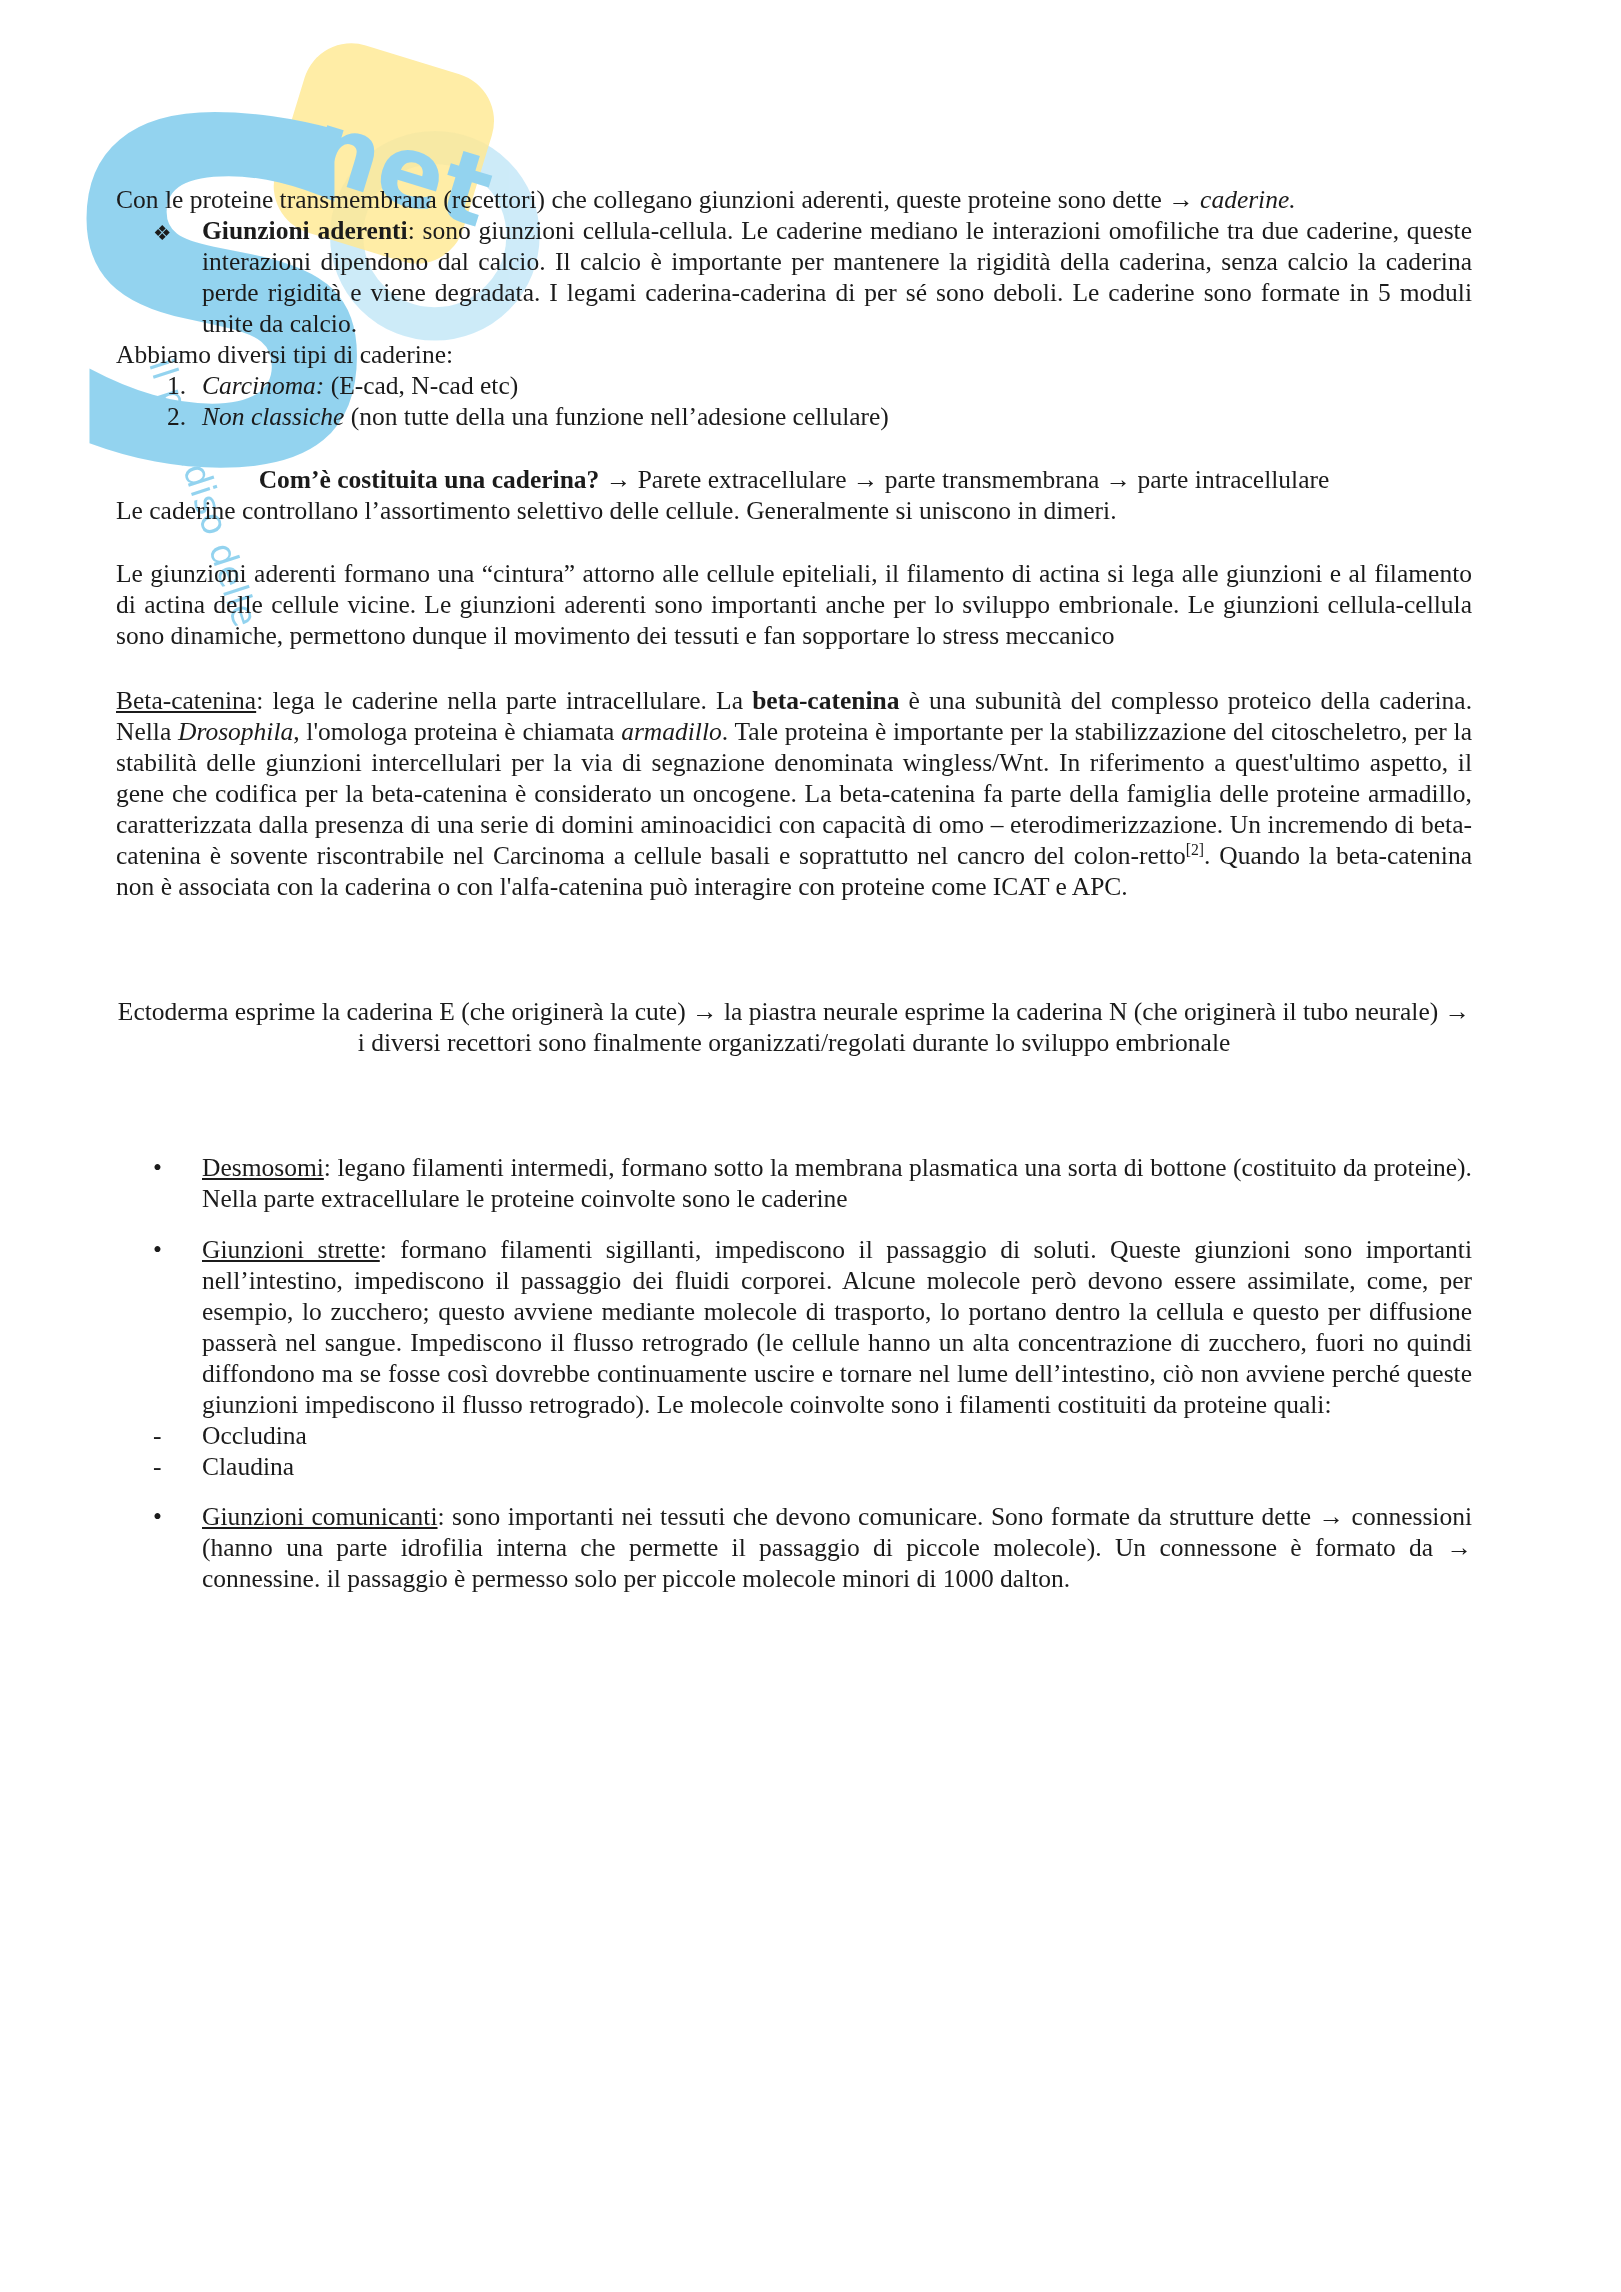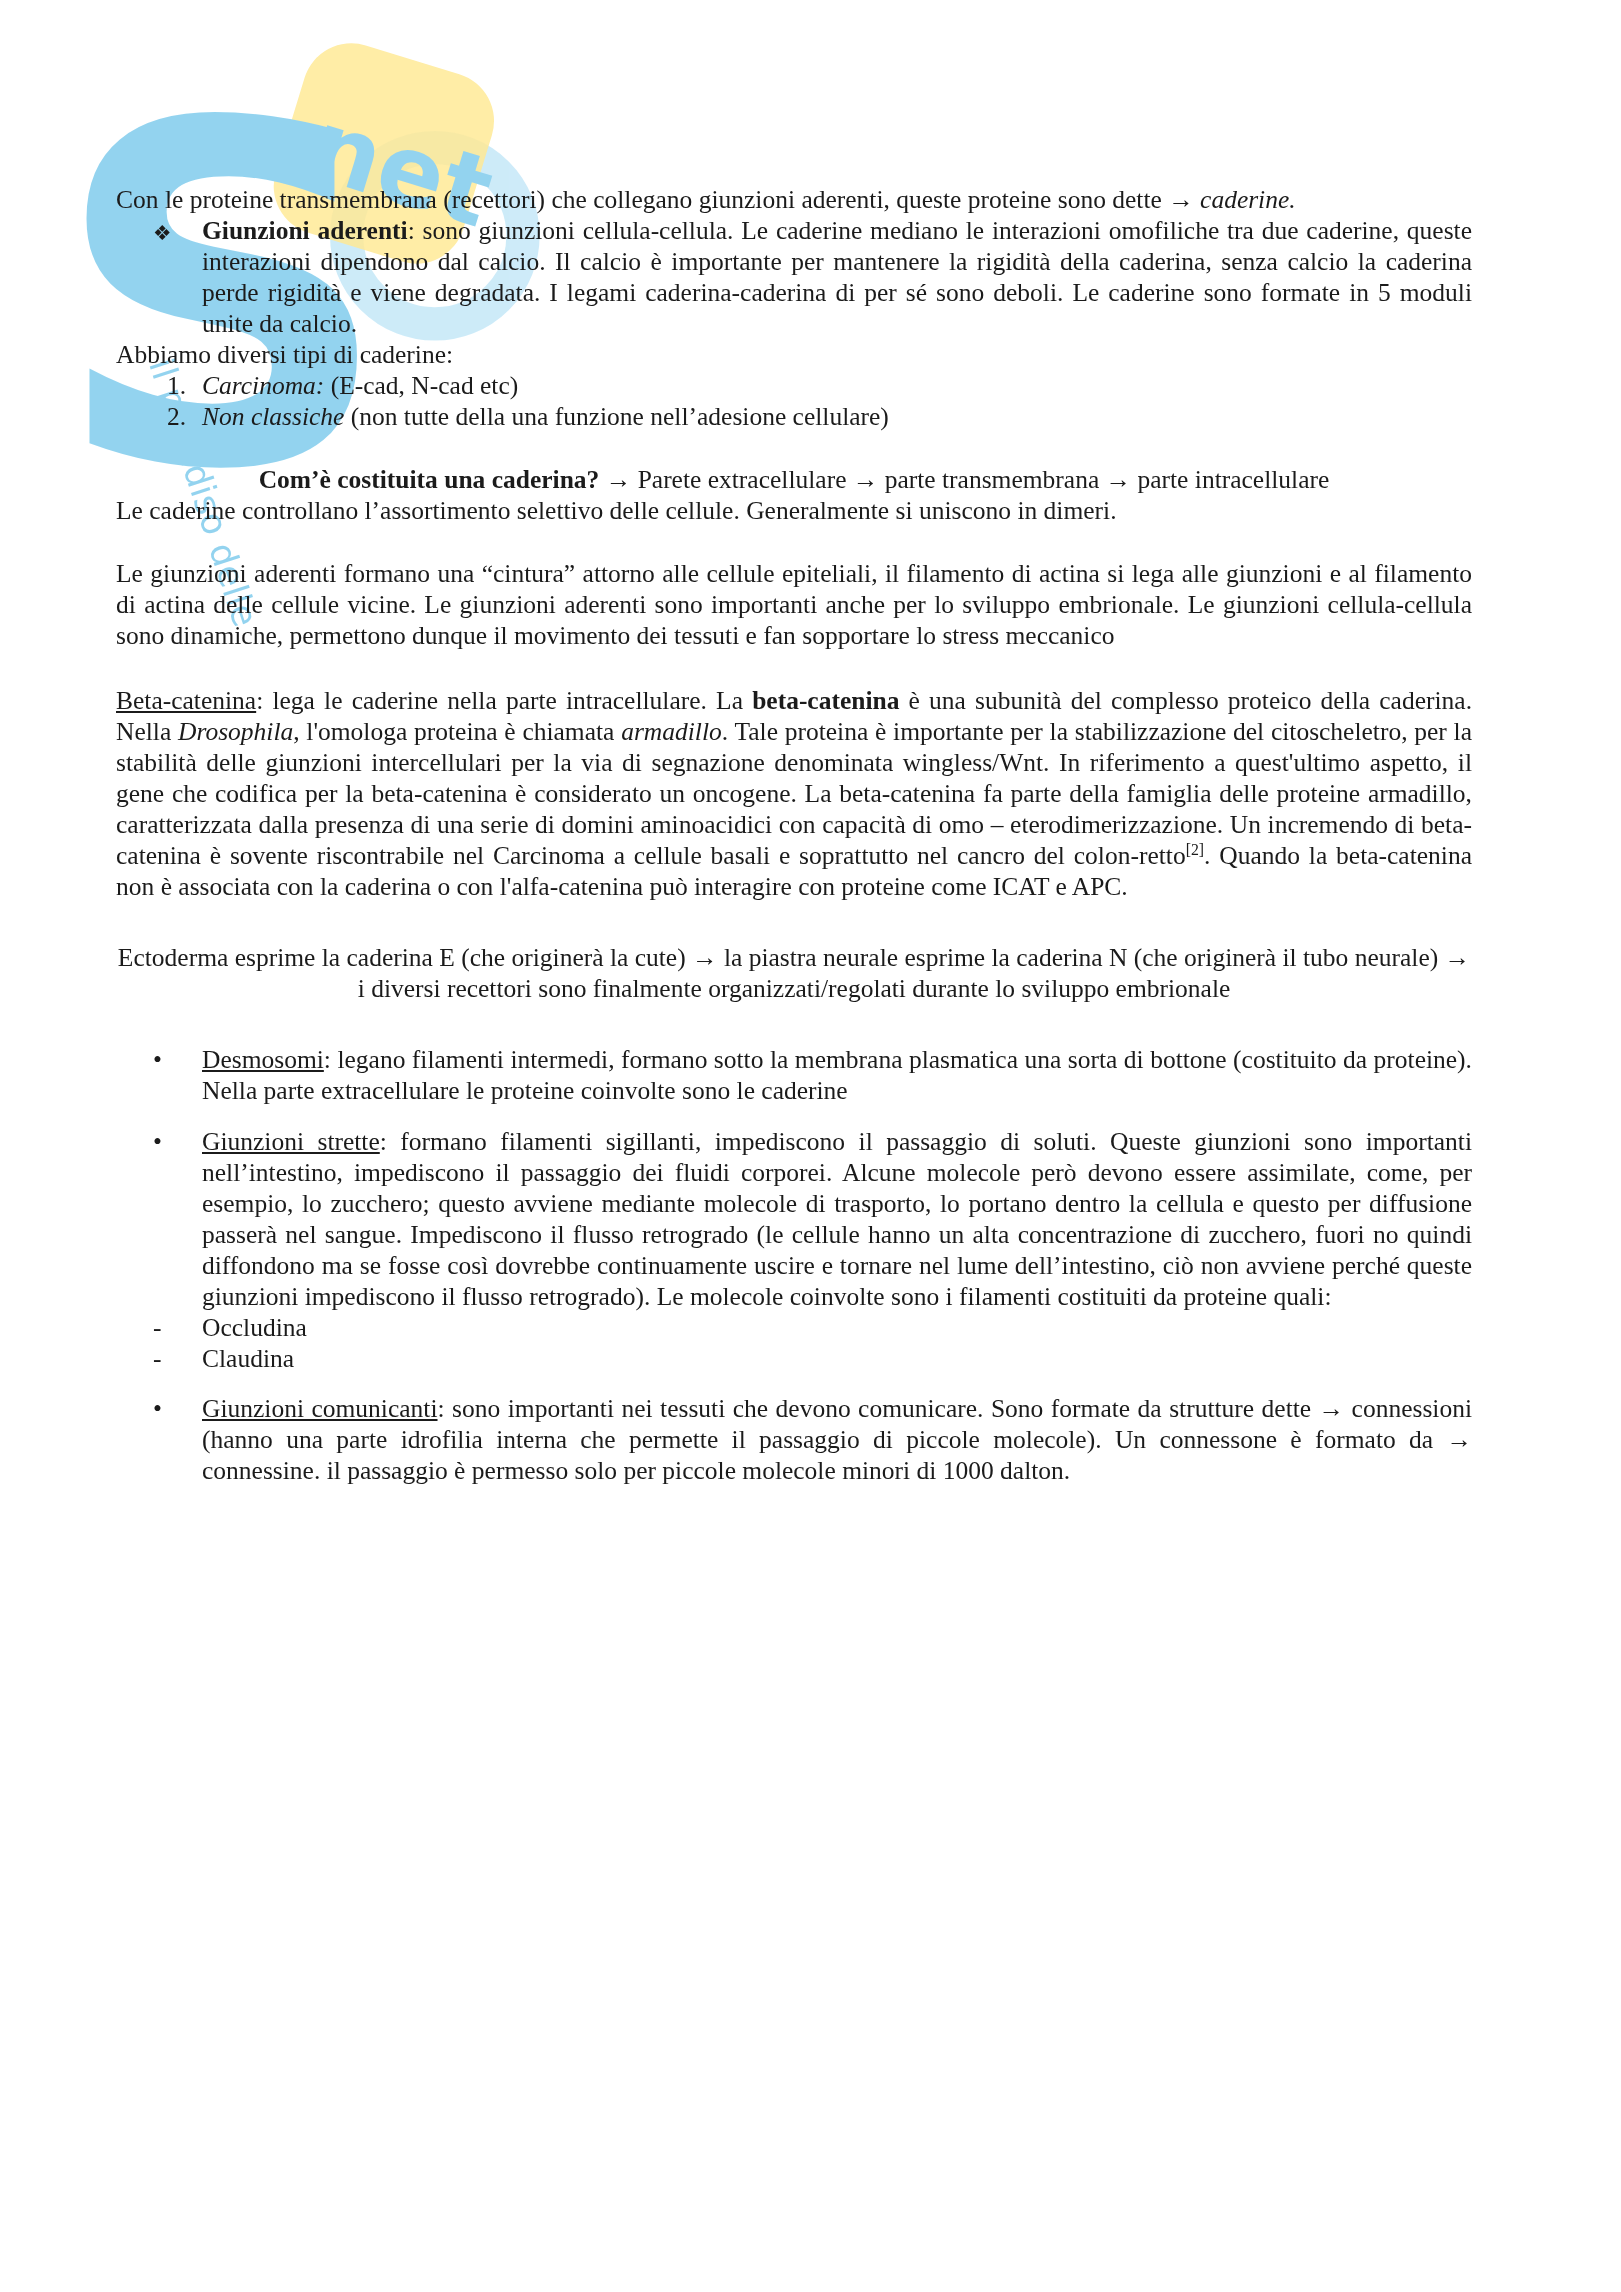--- a/index.html
+++ b/index.html
@@ -36,21 +36,21 @@
   .li .marker { position: absolute; left: 37px; top: 0; }
   .li-num .marker { left: 51px; }
   .li-diamond .marker {
     font-family: "DejaVu Sans", sans-serif;
     font-size: 20.6px;
     top: 2.9px;
   }
   .li-dot .marker { font-size: 25.5px; }
   .gap-line   { margin-top: 32px; }
   .gap-large  { margin-top: 34px; }
-  .gap-xlarge { margin-top: 40px; }
+  .gap-xlarge { margin-top: 94px; }
   .gap-small  { margin-top: 19.6px; }
   .st-b { font-weight: bold; }
   .st-i { font-style: italic; }
   .st-u { text-decoration: underline; }
   .st-sup { vertical-align: super; font-size: 0.62em; line-height: 0; }
 </style>
 </head>
 <body>
 
 <svg class="watermark" width="529" height="608" viewBox="0 0 540 620" aria-hidden="true">

